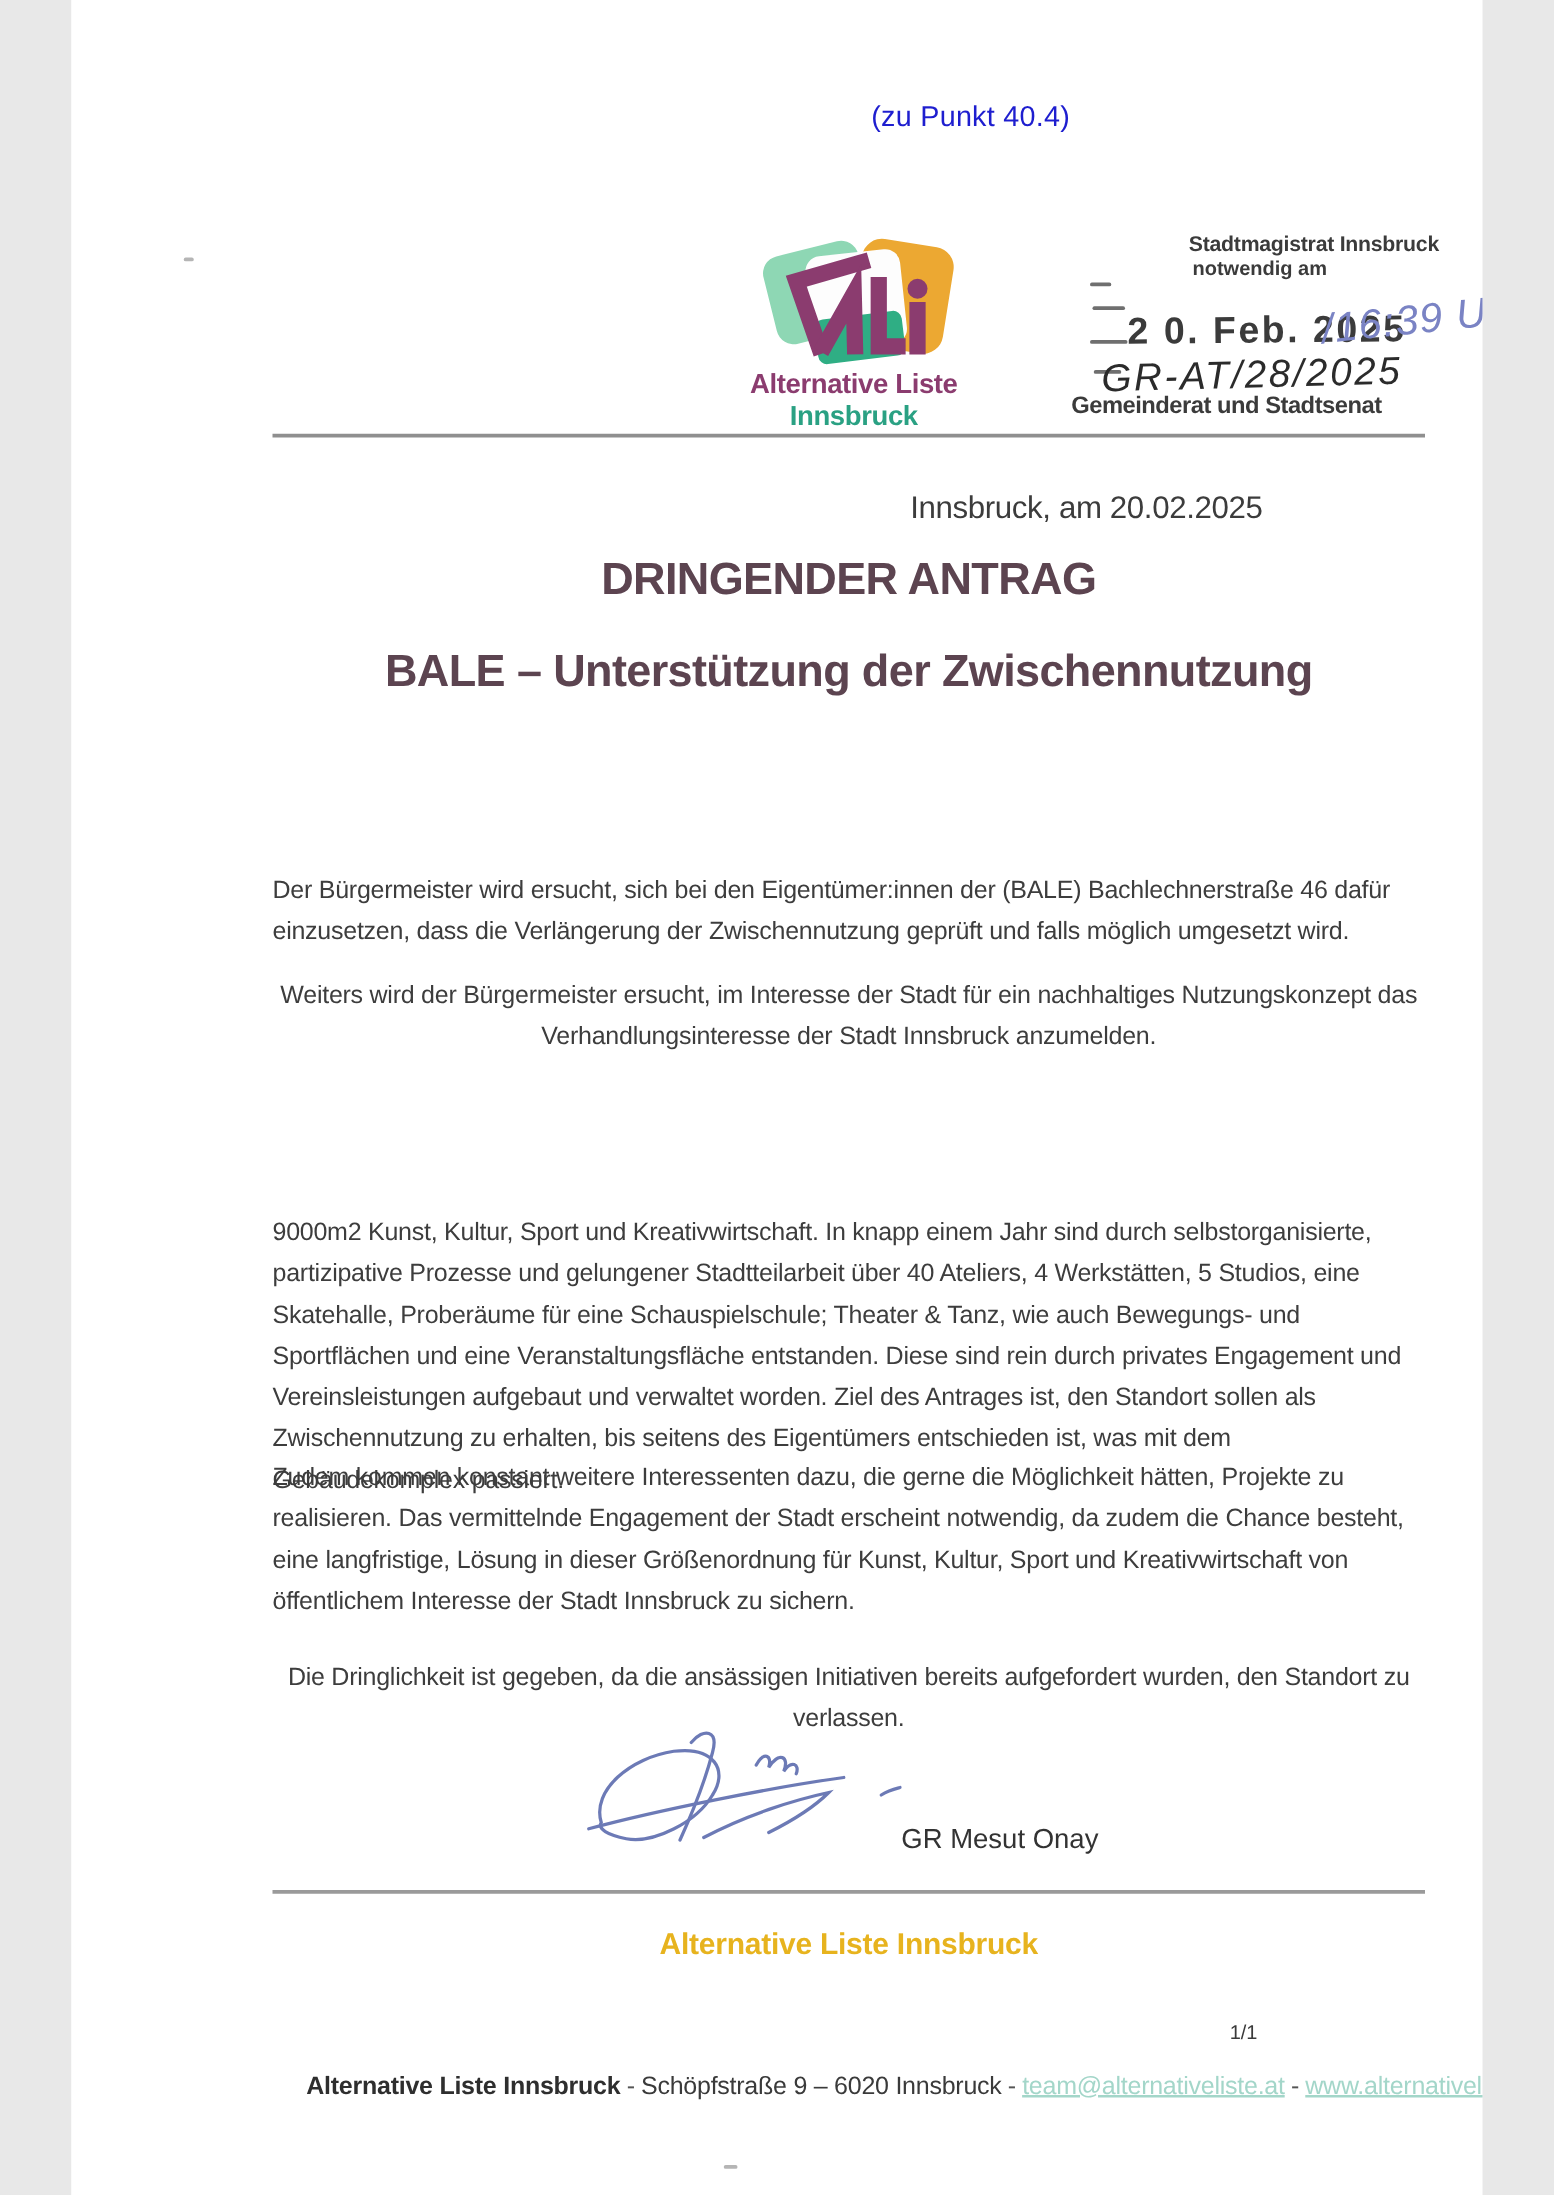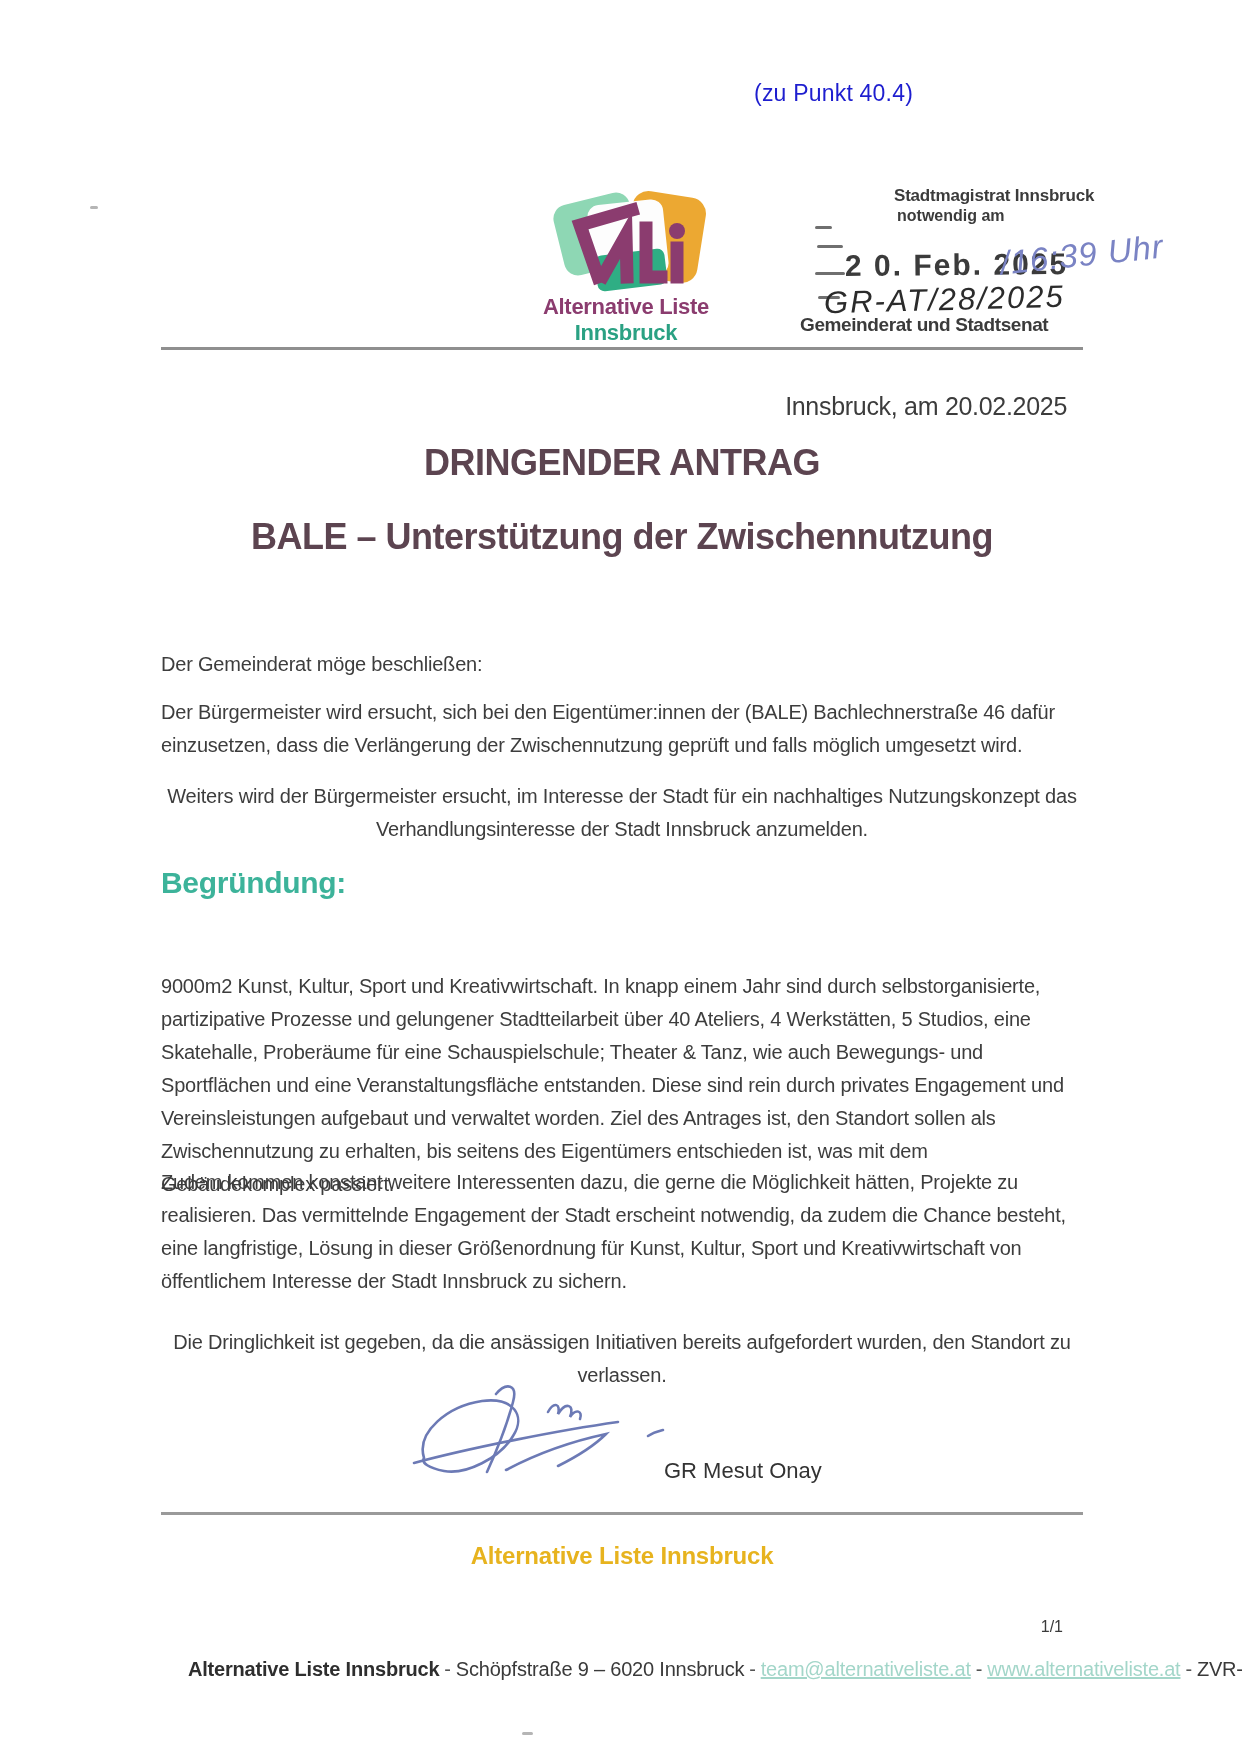--- a/index.html
+++ b/index.html
@@ -1,18 +1,18 @@
 <!DOCTYPE html>
 <html><head>
 <meta charset="utf-8">
 <style>
   html,body{margin:0;padding:0;background:#e8e8e8;}
   .page{
     position:relative;
-    width:1243px;height:1756px;
+    width:1129px;height:1756px;
     margin:0 auto;
     background:#ffffff;
     font-family:"Liberation Sans",sans-serif;
     color:#3b3b3b;
     overflow:hidden;
   }
   .abs{position:absolute;}
 
   
   .annotation{top:80px;right:330px;font-size:23px;color:#1e1ecf;letter-spacing:.2px;}
@@ -103,24 +103,22 @@
   <div class="abs stamp-ref">GR-AT/28/2025</div>
   <div class="abs stamp-l3">Gemeinderat und Stadtsenat</div>
 
   <div class="abs rule rule1"></div>
 
   <div class="abs dateline">Innsbruck, am 20.02.2025</div>
 
   <div class="abs col title">DRINGENDER ANTRAG</div>
   <div class="abs col subtitle">BALE – Unterstützung der Zwischennutzung</div>
 
-  <div class="abs col body-text intro">Der Gemeinderat möge beschließen:</div>
   <div class="abs col body-text p1">Der Bürgermeister wird ersucht, sich bei den Eigentümer:innen der (BALE) Bachlechnerstraße 46 dafür einzusetzen, dass die Verlängerung der Zwischennutzung geprüft und falls möglich umgesetzt wird.</div>
   <div class="abs col body-text p2">Weiters wird der Bürgermeister ersucht, im Interesse der Stadt für ein nachhaltiges Nutzungskonzept das Verhandlungsinteresse der Stadt Innsbruck anzumelden.</div>
-  <div class="abs col sect">Begründung:</div>
   <div class="abs col body-text p3">9000m2 Kunst, Kultur, Sport und Kreativwirtschaft. In knapp einem Jahr sind durch selbstorganisierte, partizipative Prozesse und gelungener Stadtteilarbeit über 40 Ateliers, 4 Werkstätten, 5 Studios, eine Skatehalle, Proberäume für eine Schauspielschule; Theater &amp; Tanz, wie auch Bewegungs- und Sportflächen und eine Veranstaltungsfläche entstanden. Diese sind rein durch privates Engagement und Vereinsleistungen aufgebaut und verwaltet worden. Ziel des Antrages ist, den Standort sollen als Zwischennutzung zu erhalten, bis seitens des Eigentümers entschieden ist, was mit dem Gebäudekomplex passiert.</div>
   <div class="abs col body-text p4">Zudem kommen konstant weitere Interessenten dazu, die gerne die Möglichkeit hätten, Projekte zu realisieren. Das vermittelnde Engagement der Stadt erscheint notwendig, da zudem die Chance besteht, eine langfristige, Lösung in dieser Größenordnung für Kunst, Kultur, Sport und Kreativwirtschaft von öffentlichem Interesse der Stadt Innsbruck zu sichern.</div>
   <div class="abs col body-text p5">Die Dringlichkeit ist gegeben, da die ansässigen Initiativen bereits aufgefordert wurden, den Standort zu verlassen.</div>
 
   <div class="abs signature">
     <svg width="300" height="108" viewBox="0 0 300 108">
       <g stroke="#5d6cae" stroke-width="2.6" fill="none" stroke-linecap="round" opacity="0.9">
         <path d="M16,80 C8,54 40,28 74,23 C106,19 118,38 105,58 C92,80 58,97 36,93 C21,90 13,85 16,80"></path>
         <path d="M6,85 C62,70 152,52 210,44"></path>
         <path d="M88,16 C98,4 110,6 105,24 C99,47 89,72 79,94"></path>

